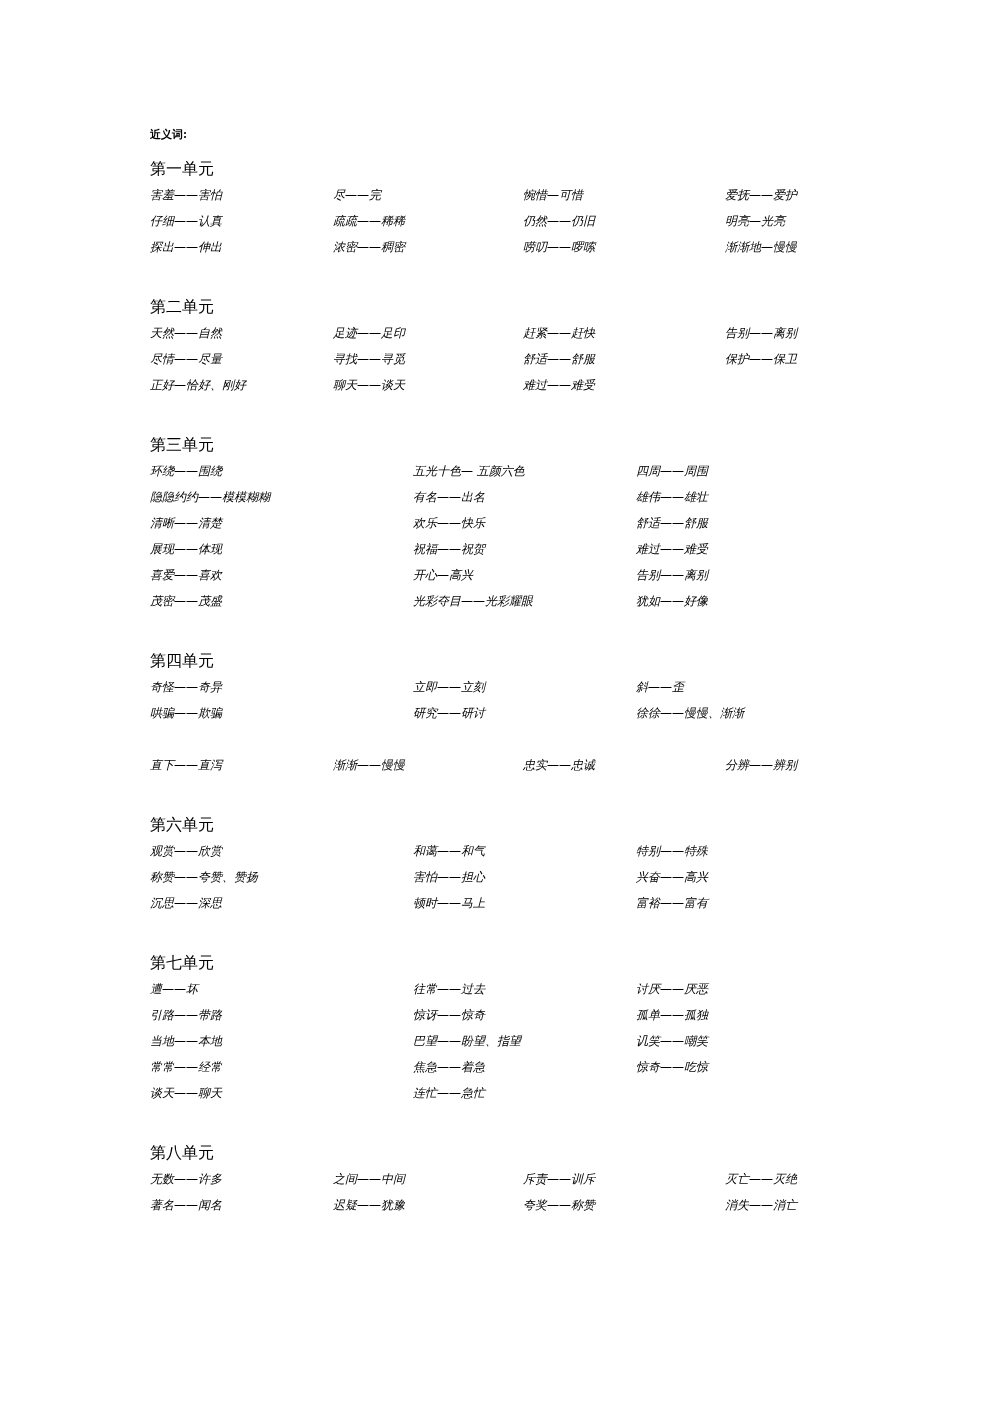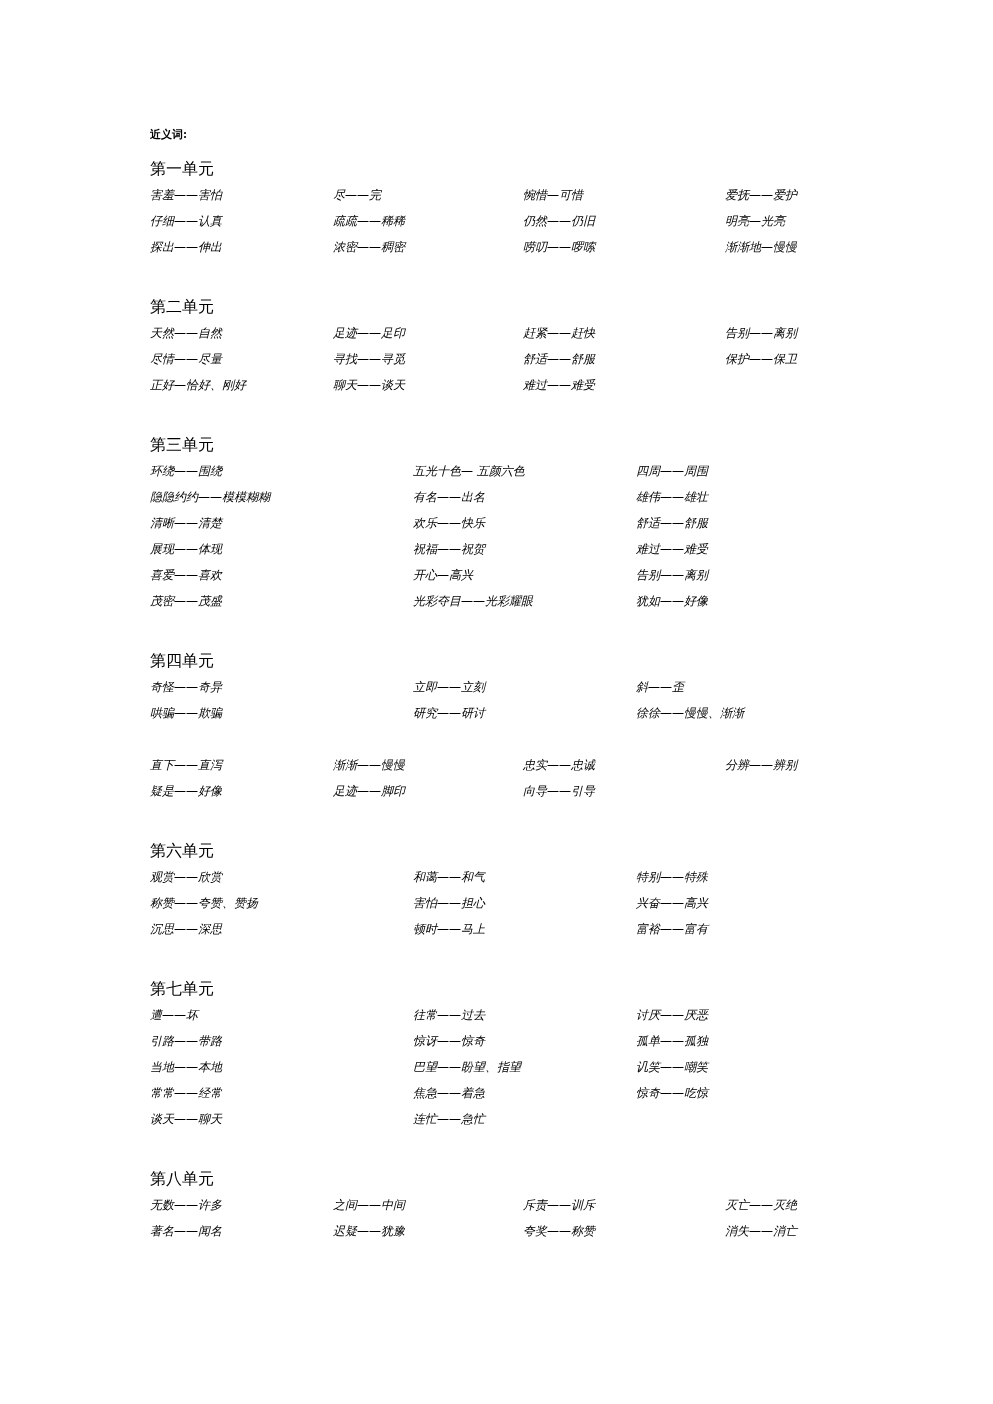--- a/index.html
+++ b/index.html
@@ -114,25 +114,20 @@
         </div>
         <div class="gap"></div>
       </div>
       <div class="section">
         <div class="row">
           <span class="cell c4-0">直下——直泻</span>
           <span class="cell c4-1">渐渐——慢慢</span>
           <span class="cell c4-2">忠实——忠诚</span>
           <span class="cell c4-3">分辨——辨别</span>
         </div>
-        <div class="row">
-          <span class="cell c4-0">疑是——好像</span>
-          <span class="cell c4-1">足迹——脚印</span>
-          <span class="cell c4-2">向导——引导</span>
-        </div>
         <div class="gap"></div>
       </div>
       <div class="section">
         <div class="unit-heading">第六单元</div>
         <div class="row">
           <span class="cell c3-0">观赏——欣赏</span>
           <span class="cell c3-1">和蔼——和气</span>
           <span class="cell c3-2">特别——特殊</span>
         </div>
         <div class="row">

